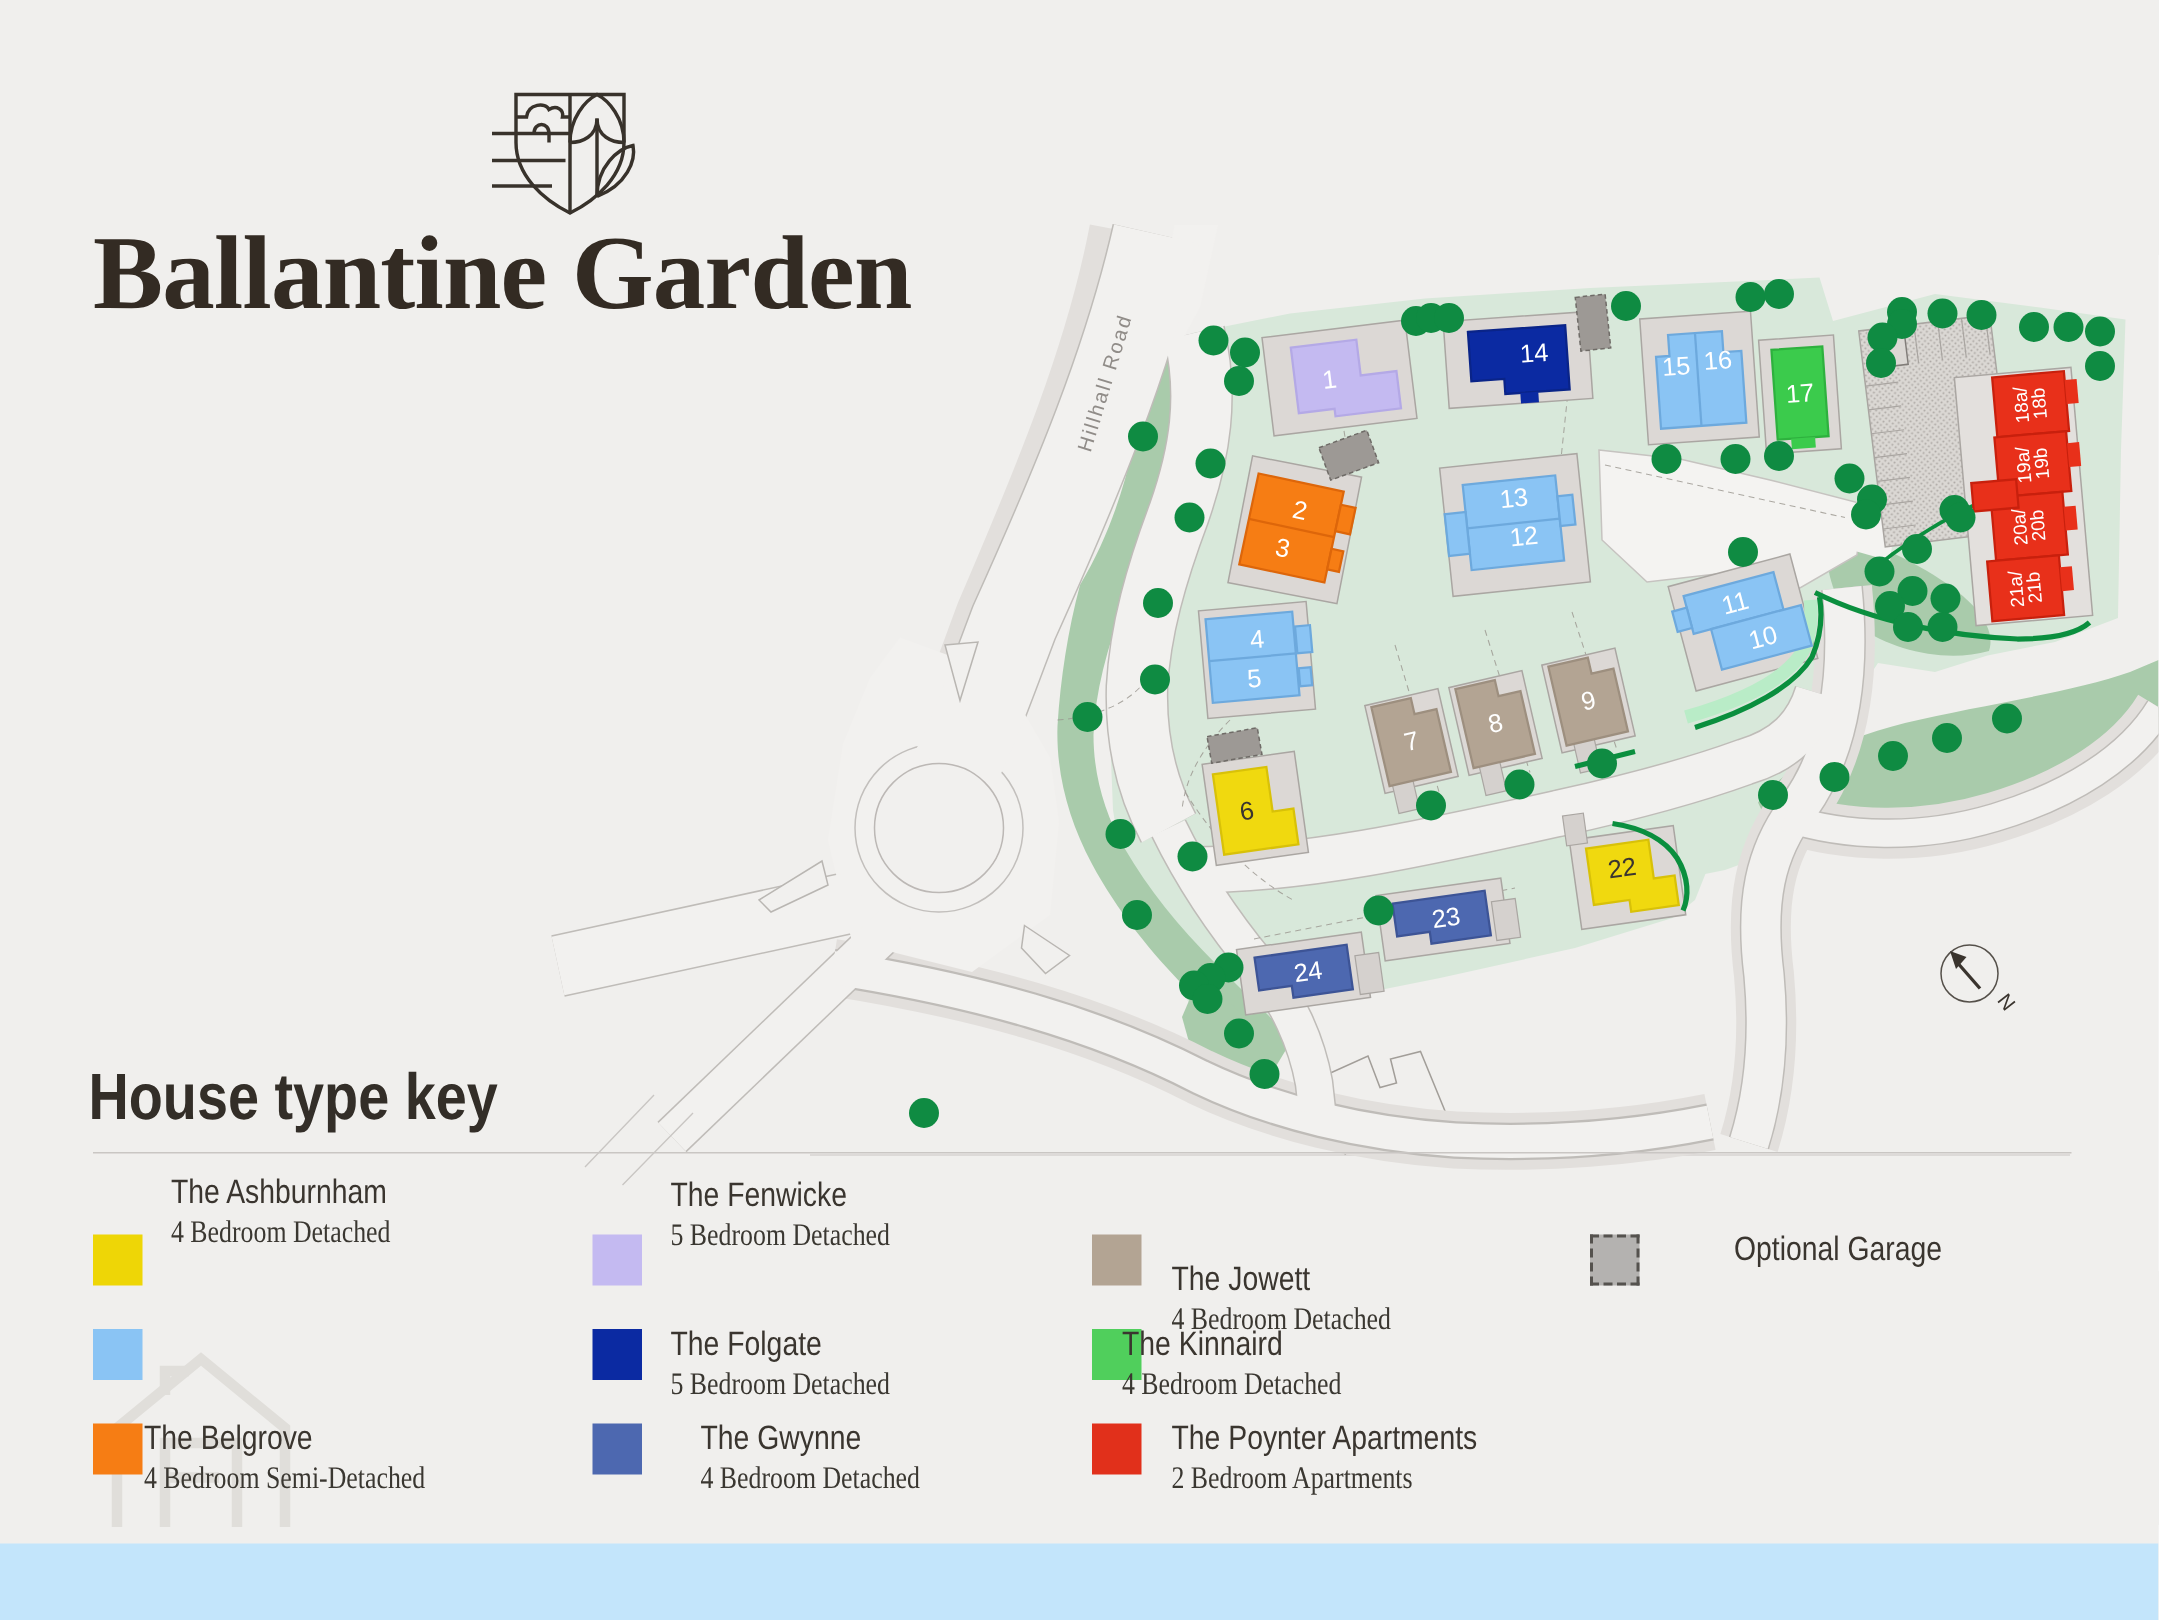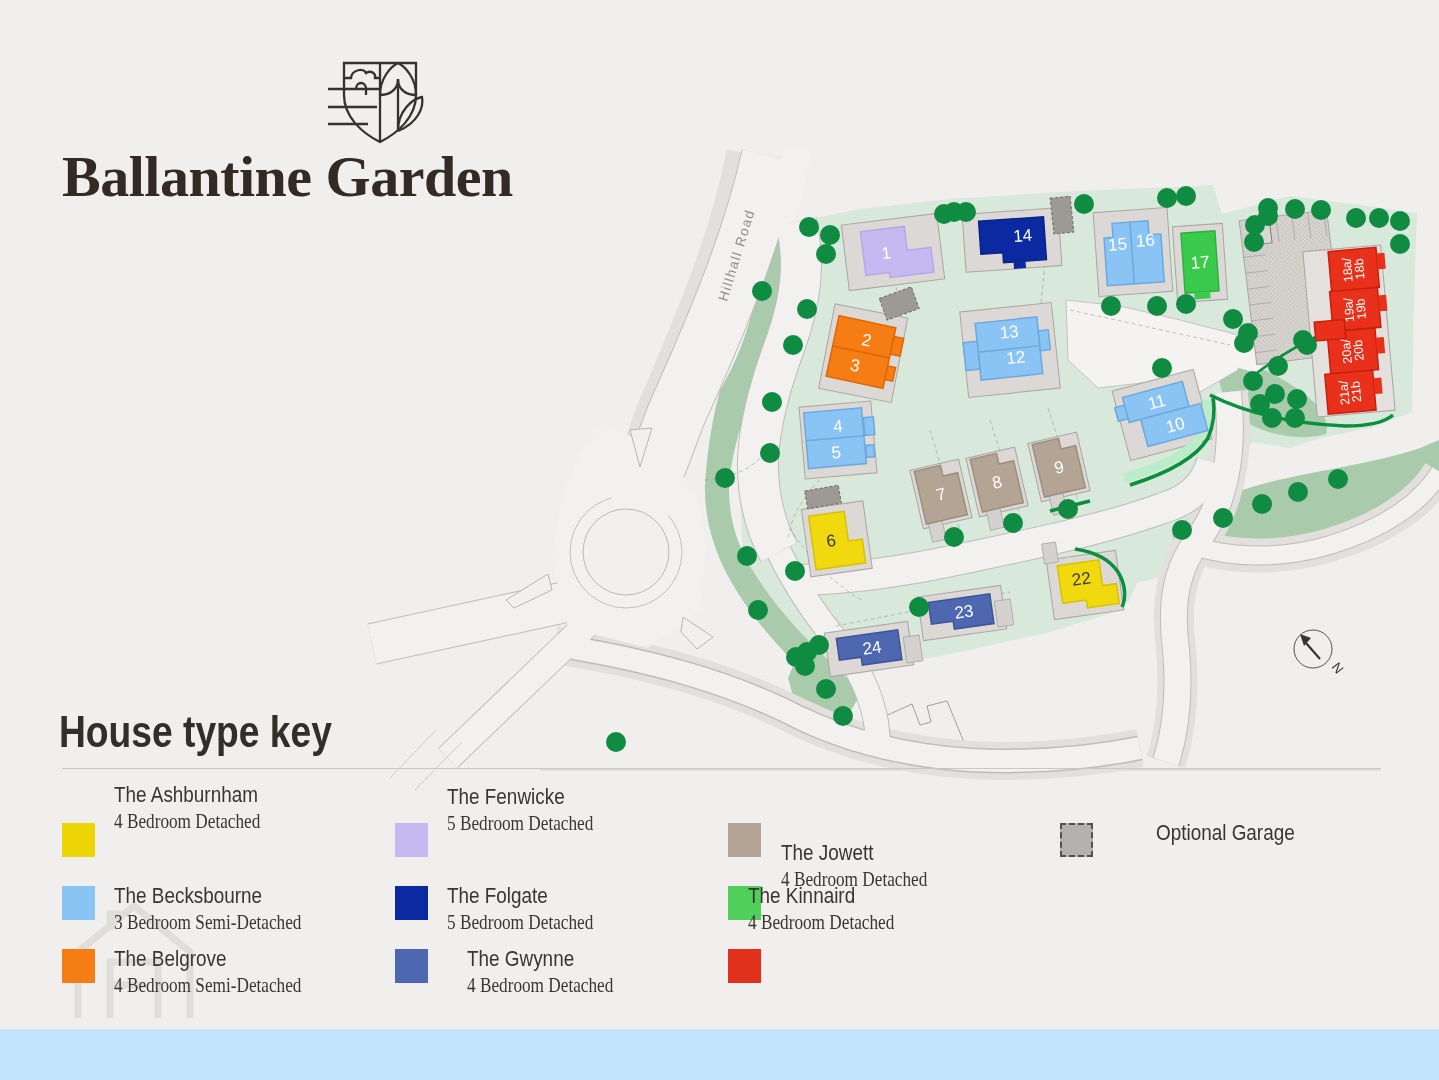--- a/index.html
+++ b/index.html
@@ -1,20 +1,20 @@
 <!DOCTYPE html>
 <html><head>
 <meta charset="utf-8">
 <style>
   html,body{margin:0;padding:0;}
   .page{position:relative;width:1439px;height:1080px;background:#f0efed;overflow:hidden;
         font-family:"Liberation Sans",sans-serif;}
   .abs{position:absolute;}
   .title{left:62px;top:143px;font-family:"Liberation Serif",serif;font-weight:700;
-         font-size:58px;color:#332b23;letter-spacing:-0.5px;white-space:nowrap;}
+         font-size:70px;color:#332b23;letter-spacing:-0.5px;white-space:nowrap;}
   .keyhead{left:59px;top:708px;font-weight:700;font-size:43.5px;color:#332e28;transform:scaleX(0.855);transform-origin:left top;white-space:nowrap;}
   .divider{left:62px;top:768px;width:1319px;height:1px;background:#c9c6c3;}
   .blueband{left:0;top:1029px;width:1439px;height:51px;background:#c3e5fb;}
   .sq{position:absolute;width:33px;height:34px;}
   .entry{position:absolute;white-space:nowrap;}
   .entry .n{font-size:22.5px;color:#3a352f;line-height:1;transform:scaleX(0.84);transform-origin:left top;}
   .entry .d{font-family:"Liberation Serif",serif;font-size:21px;color:#3a3731;line-height:1;margin-top:4px;transform:scaleX(0.82);transform-origin:left top;}
 </style>
 </head>
 <body>
@@ -369,27 +369,23 @@
 
   <div class="abs divider"></div>
 
   <div class="sq" style="left:62px;top:823px;background:#eed606"></div>
   <div class="entry" style="left:114px;top:784px">
       <div class="n">The Ashburnham</div>
       <div class="d">4 Bedroom Detached</div>
     </div>
 
   <div class="sq" style="left:62px;top:886px;background:#8ac4f4"></div>
-  <div class="entry" style="left:114px;top:885px">
-      <div class="n">The Becksbourne</div>
-      <div class="d">3 Bedroom Semi-Detached</div>
-    </div>
 
   <div class="sq" style="left:62px;top:949px;background:#f67d14"></div>
-  <div class="entry" style="left:114px;top:948px">
+  <div class="entry" style="left:96px;top:948px">
       <div class="n">The Belgrove</div>
       <div class="d">4 Bedroom Semi-Detached</div>
     </div>
 
   <div class="sq" style="left:395px;top:823px;background:#c4baf1"></div>
   <div class="entry" style="left:447px;top:786px">
       <div class="n">The Fenwicke</div>
       <div class="d">5 Bedroom Detached</div>
     </div>
 
@@ -411,20 +407,24 @@
       <div class="d">4 Bedroom Detached</div>
     </div>
 
   <div class="sq" style="left:728px;top:886px;background:#50cf5c"></div>
   <div class="entry" style="left:748px;top:885px">
       <div class="n">The Kinnaird</div>
       <div class="d">4 Bedroom Detached</div>
     </div>
 
   <div class="sq" style="left:728px;top:949px;background:#e1301b"></div>
+  <div class="entry" style="left:781px;top:948px">
+      <div class="n">The Poynter Apartments</div>
+      <div class="d">2 Bedroom Apartments</div>
+    </div>
 
   <div class="sq" style="left:1060px;top:823px;background:#b4b2b0;border:2px dashed #55524e;box-sizing:border-box"></div>
   <div class="entry" style="left:1156px;top:822px">
       <div class="n">Optional Garage</div>
     </div>
 
   <div class="abs blueband"></div>
 </div>
 
 </body></html>

